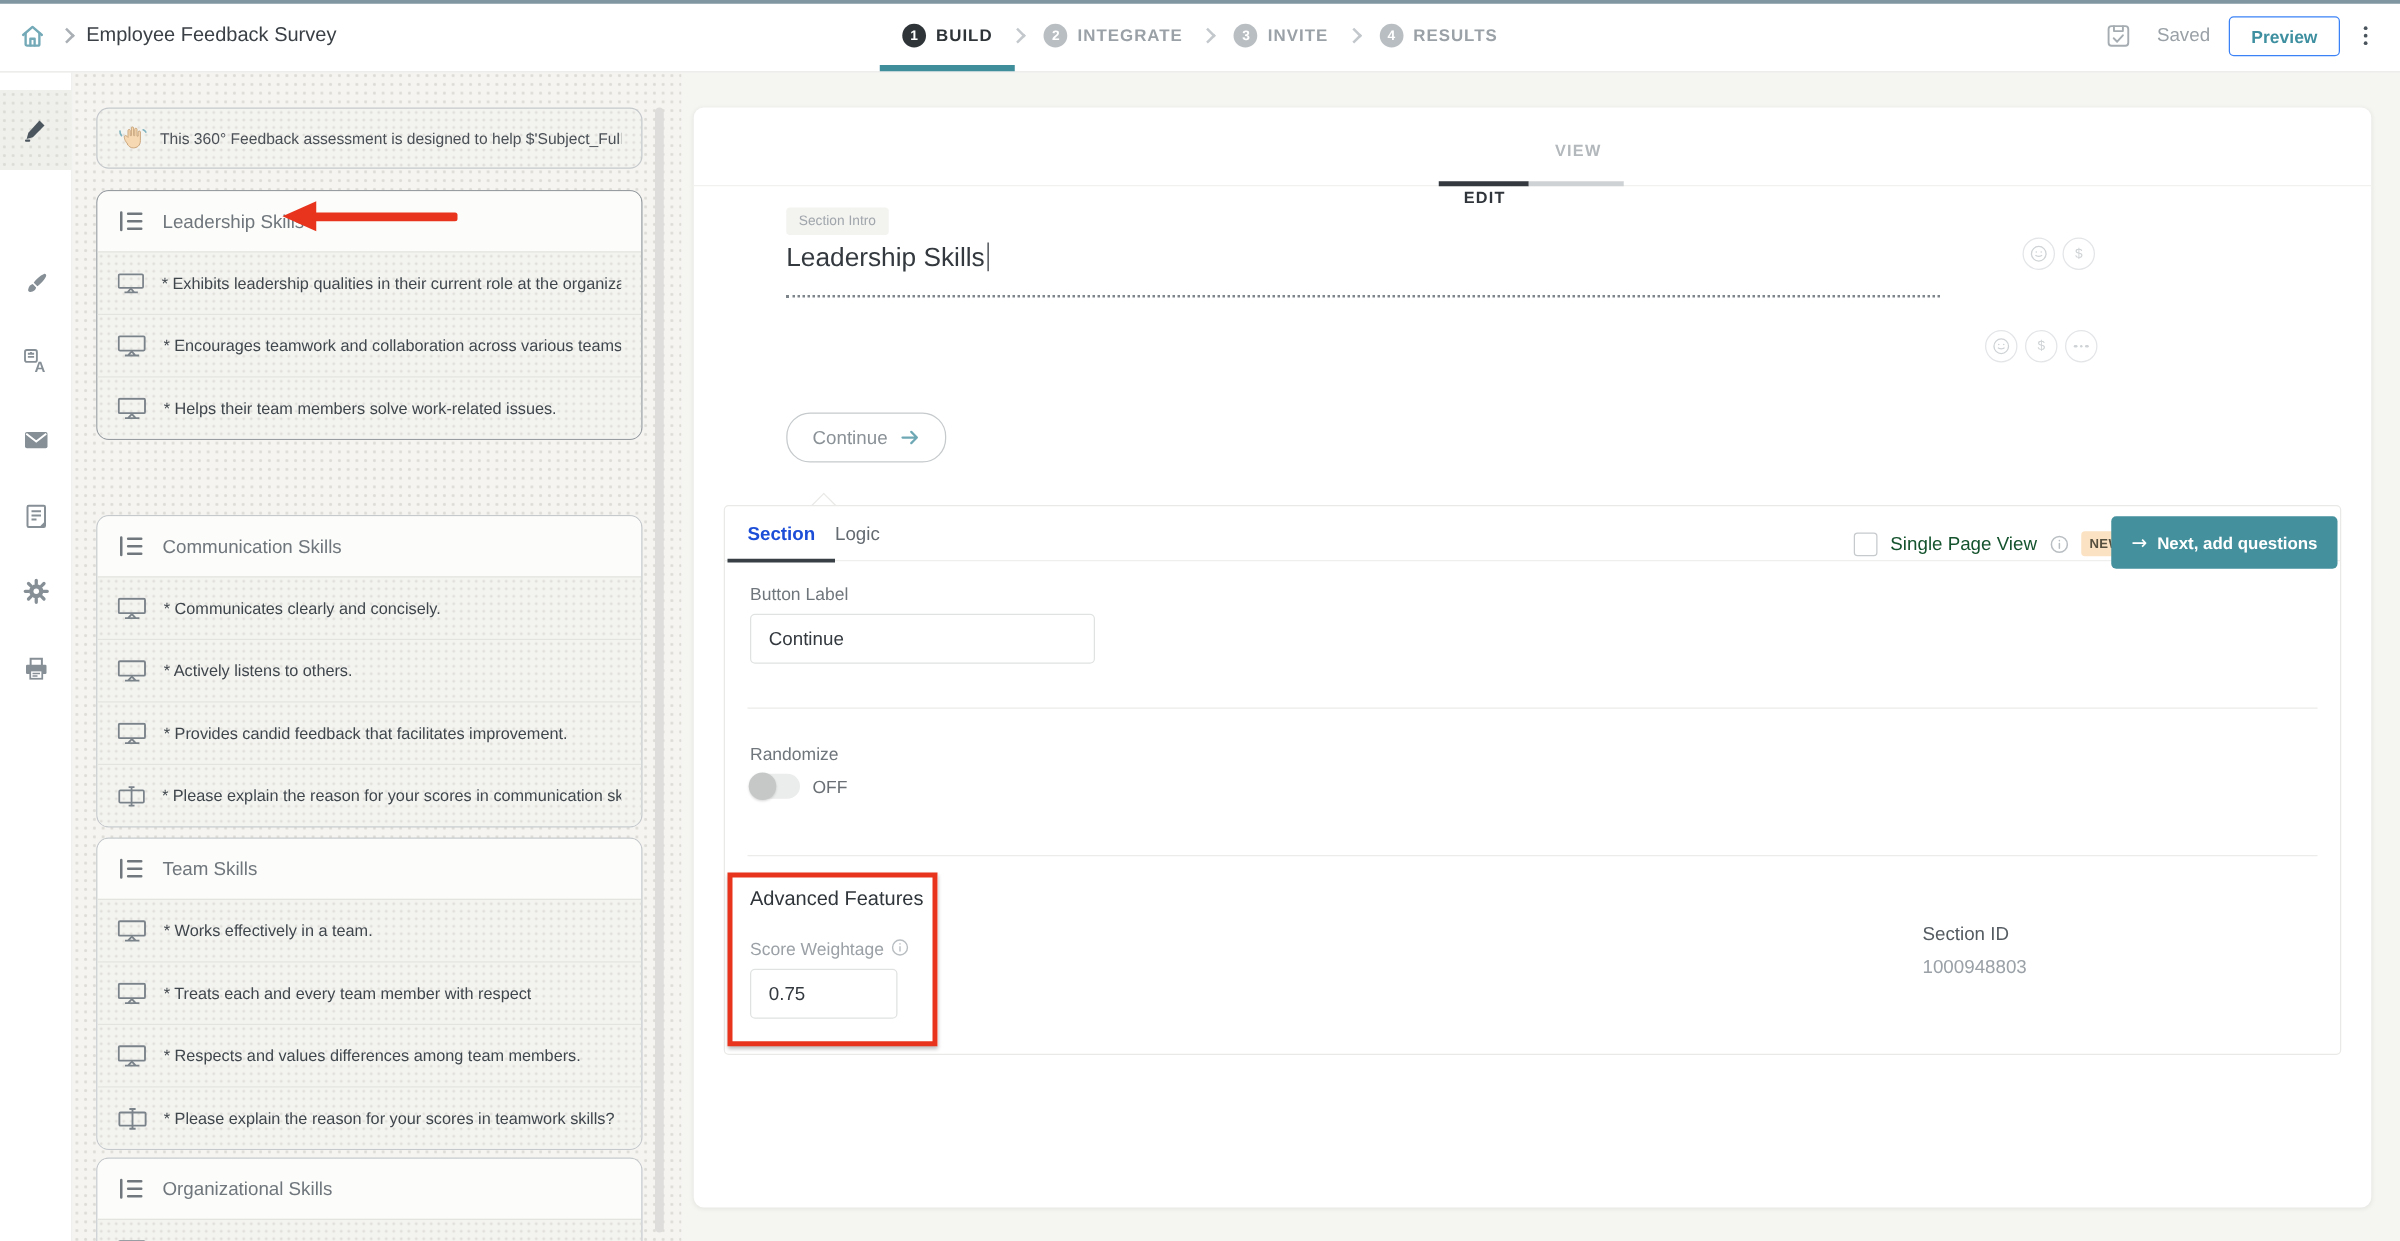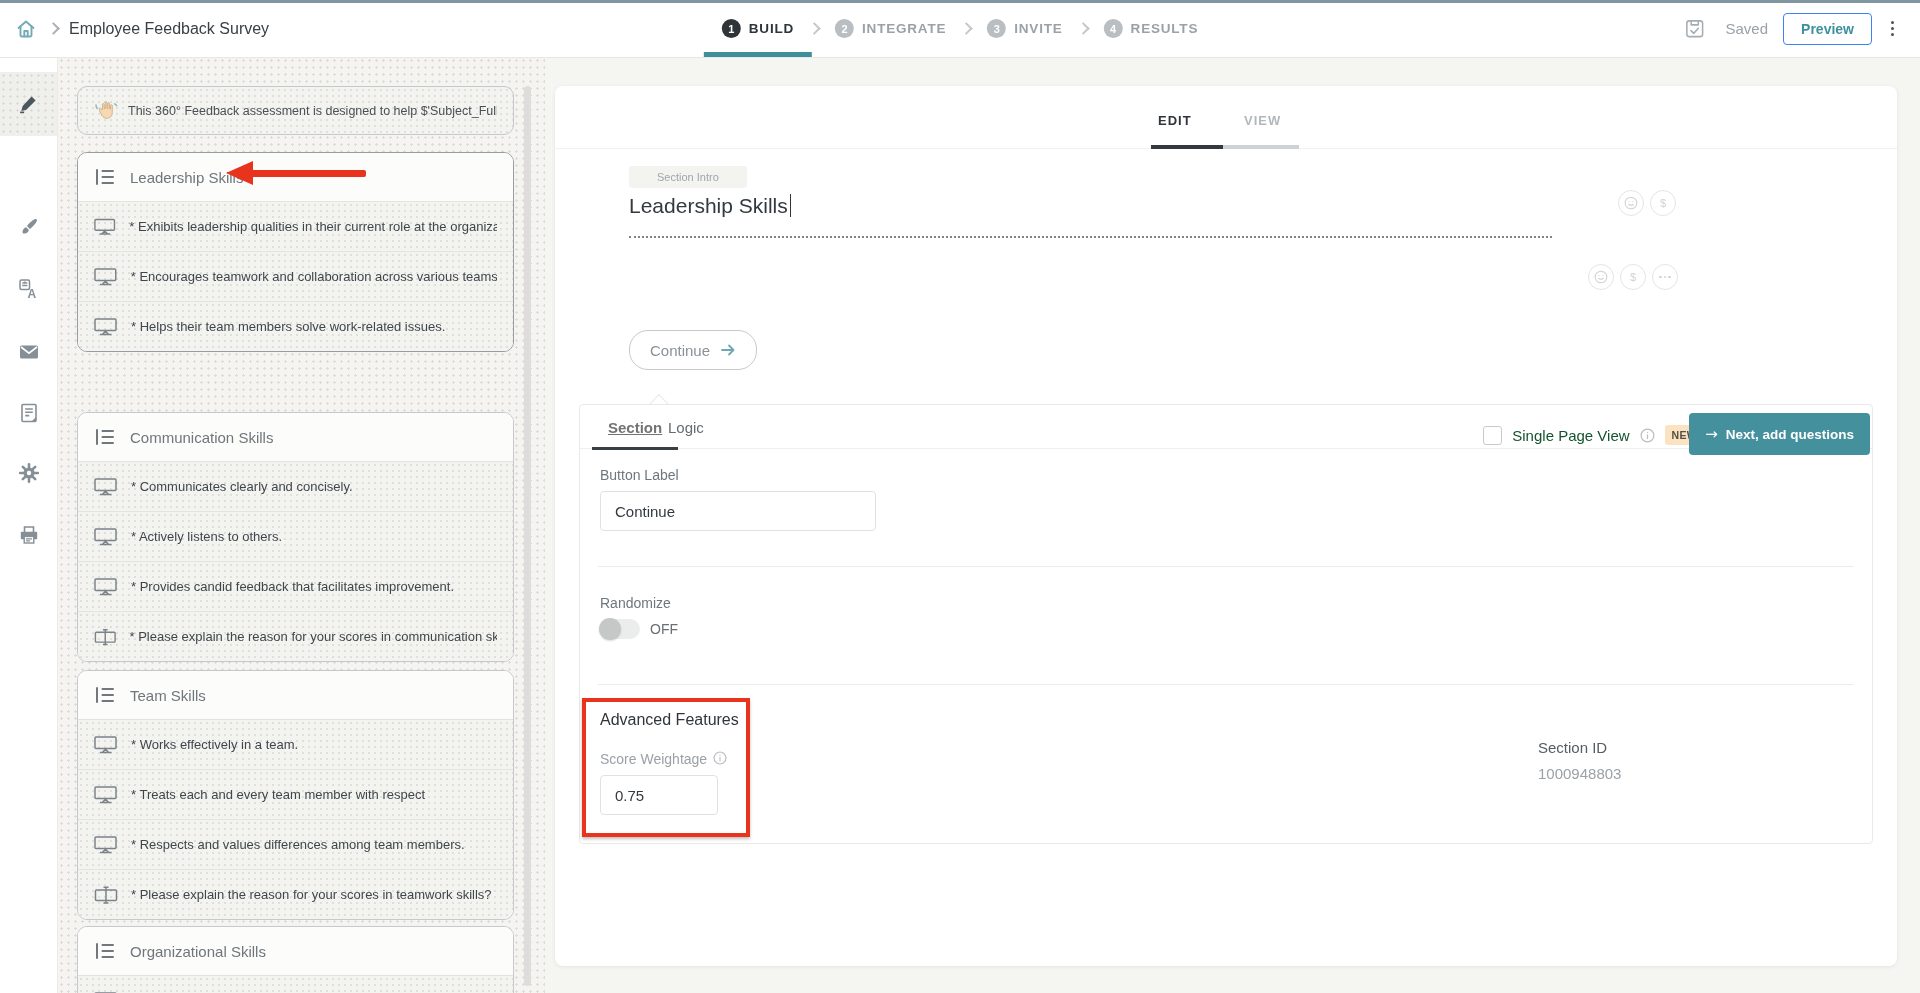--- a/index.html
+++ b/index.html
@@ -40,45 +40,45 @@
   .sec-head{height:48px;display:flex;align-items:center;gap:14px;padding:0 16px;background:#fcfcfa;cursor:pointer;}
   .sec-title{font-size:15px;color:#6f767c;}
   .q-row{height:49px;display:flex;align-items:center;gap:13px;padding:0 16px;border-top:1px solid #e3e3e0;background:radial-gradient(circle,#e0dfda 1px,transparent 1.3px) 0 0/6px 6px,#f3f3f0;cursor:pointer;}
   .q-text{font-size:13px;color:#3f464c;white-space:nowrap;overflow:hidden;}
   .scrollbar{position:absolute;left:466px;top:29px;width:7px;height:900px;border-radius:4px;background:#dedddb;cursor:pointer;}
 
   
   .card{position:absolute;left:555px;top:86px;width:1342px;height:880px;background:#fff;border-radius:8px;box-shadow:0 1px 4px rgba(0,0,0,.07);}
   .tabline{position:absolute;left:0;top:62px;width:100%;height:1px;background:#f1f1ef;}
   .vtab{position:absolute;top:27px;font-size:13px;font-weight:700;letter-spacing:1px;cursor:pointer;}
-  .vtab.edit{left:603px;color:#2f353a;}
+  .vtab.edit{left:616px;color:#2f353a;margin-top:37px;}
   .vtab.view{left:689px;color:#b3b8bc;}
   .ubar{position:absolute;top:59px;height:4px;}
   .ubar.dark{left:596px;width:72px;background:#33393e;}
   .ubar.lite{left:668px;width:76px;background:#cfd2d4;}
-  .badge{position:absolute;left:74px;top:80px;padding:5px 28px;border-radius:3px;background:#f3f3f0;color:#a0a6ab;font-size:11px;}
+  .badge{position:absolute;left:74px;top:80px;padding:5px 10px;border-radius:3px;background:#f3f3f0;color:#a0a6ab;font-size:11px;}
   .sec-big-title{position:absolute;left:74px;top:108px;font-size:21px;color:#33393e;cursor:text;}
   .caret{display:inline-block;width:1.5px;height:23px;background:#2f353a;margin-left:2px;vertical-align:-4px;}
   .dotline{position:absolute;left:74px;top:150px;width:923px;border-top:2px dotted #7e858a;}
   .icon-circ{width:24px;height:24px;border:1px solid #e3e5e7;border-radius:50%;display:flex;align-items:center;justify-content:center;color:#cfd3d5;background:#fff;cursor:pointer;}
   .circ-row{position:absolute;display:flex;gap:6px;}
   .circ-row.r1{left:1063px;top:104px;}
   .circ-row.r2{left:1033px;top:178px;}
   .dollar{font-size:11px;color:#cfd3d5;}
   .more-dots{display:flex;gap:2px;}
   .more-dots i{width:2.5px;height:2.5px;border-radius:50%;background:#cfd3d5;}
   .description{position:absolute;left:74px;top:193px;font-size:16.5px;color:#33393e;cursor:text;}
   .continue-pill{position:absolute;left:74px;top:244px;height:38px;padding:0 20px;border:1px solid #c6cacc;border-radius:19px;background:#fff;display:flex;align-items:center;gap:10px;color:#8a9197;font-size:15px;cursor:pointer;}
 
   
   .panel{position:absolute;left:24px;top:318px;width:1294px;height:440px;border:1px solid #e9e9e7;border-radius:4px;background:#fff;box-sizing:border-box;}
   .panel-caret{position:absolute;left:97px;top:311px;width:13px;height:13px;background:#fff;border-left:1px solid #e9e9e7;border-top:1px solid #e9e9e7;transform:rotate(45deg);}
   .ptabrow{position:absolute;left:0;top:0;width:100%;height:44px;border-bottom:1px solid #efefed;box-sizing:border-box;}
   .ptab{position:absolute;top:0;height:44px;display:flex;align-items:center;font-size:15px;cursor:pointer;}
-  .ptab.section{left:12px;padding:0 16px;color:#737373;font-weight:700;text-decoration:underline;}
+  .ptab.section{left:2px;padding:0 16px;color:#1d4ed8;font-weight:700;}
   .ptab.section::after{content:'';position:absolute;left:0;right:0;bottom:-1px;height:3px;background:#383f45;}
   .ptab.logic{left:88px;color:#646b71;}
   .spv-group{position:absolute;right:168px;top:0;height:60px;display:flex;align-items:center;gap:10px;}
   .checkbox{width:17px;height:17px;border:1.5px solid #c6cacd;border-radius:3px;background:#fff;cursor:pointer;}
   .spv-label{font-size:15px;color:#14532d;}
   .new-badge{padding:4px 7px;border-radius:3px;background:#fbe2c2;color:#55503f;font-size:10.5px;font-weight:700;letter-spacing:.3px;}
   .next-btn{position:absolute;right:2px;top:8px;height:42px;padding:0 16px;border:none;border-radius:4px;background:#44909d;color:#fff;font-size:13.5px;font-weight:700;display:flex;align-items:center;gap:8px;cursor:pointer;font-family:"Liberation Sans",sans-serif;}
   .arrow-glyph{font-family:"DejaVu Sans",sans-serif;font-weight:400;font-size:15px;}
   .field-label{position:absolute;left:20px;font-size:14px;color:#6f767c;}
   .text-input{position:absolute;left:20px;border:1px solid #e0e2e2;border-radius:4px;background:#fff;color:#33393f;font-size:15px;padding:0 14px;box-sizing:border-box;font-family:"Liberation Sans",sans-serif;outline:none;}

